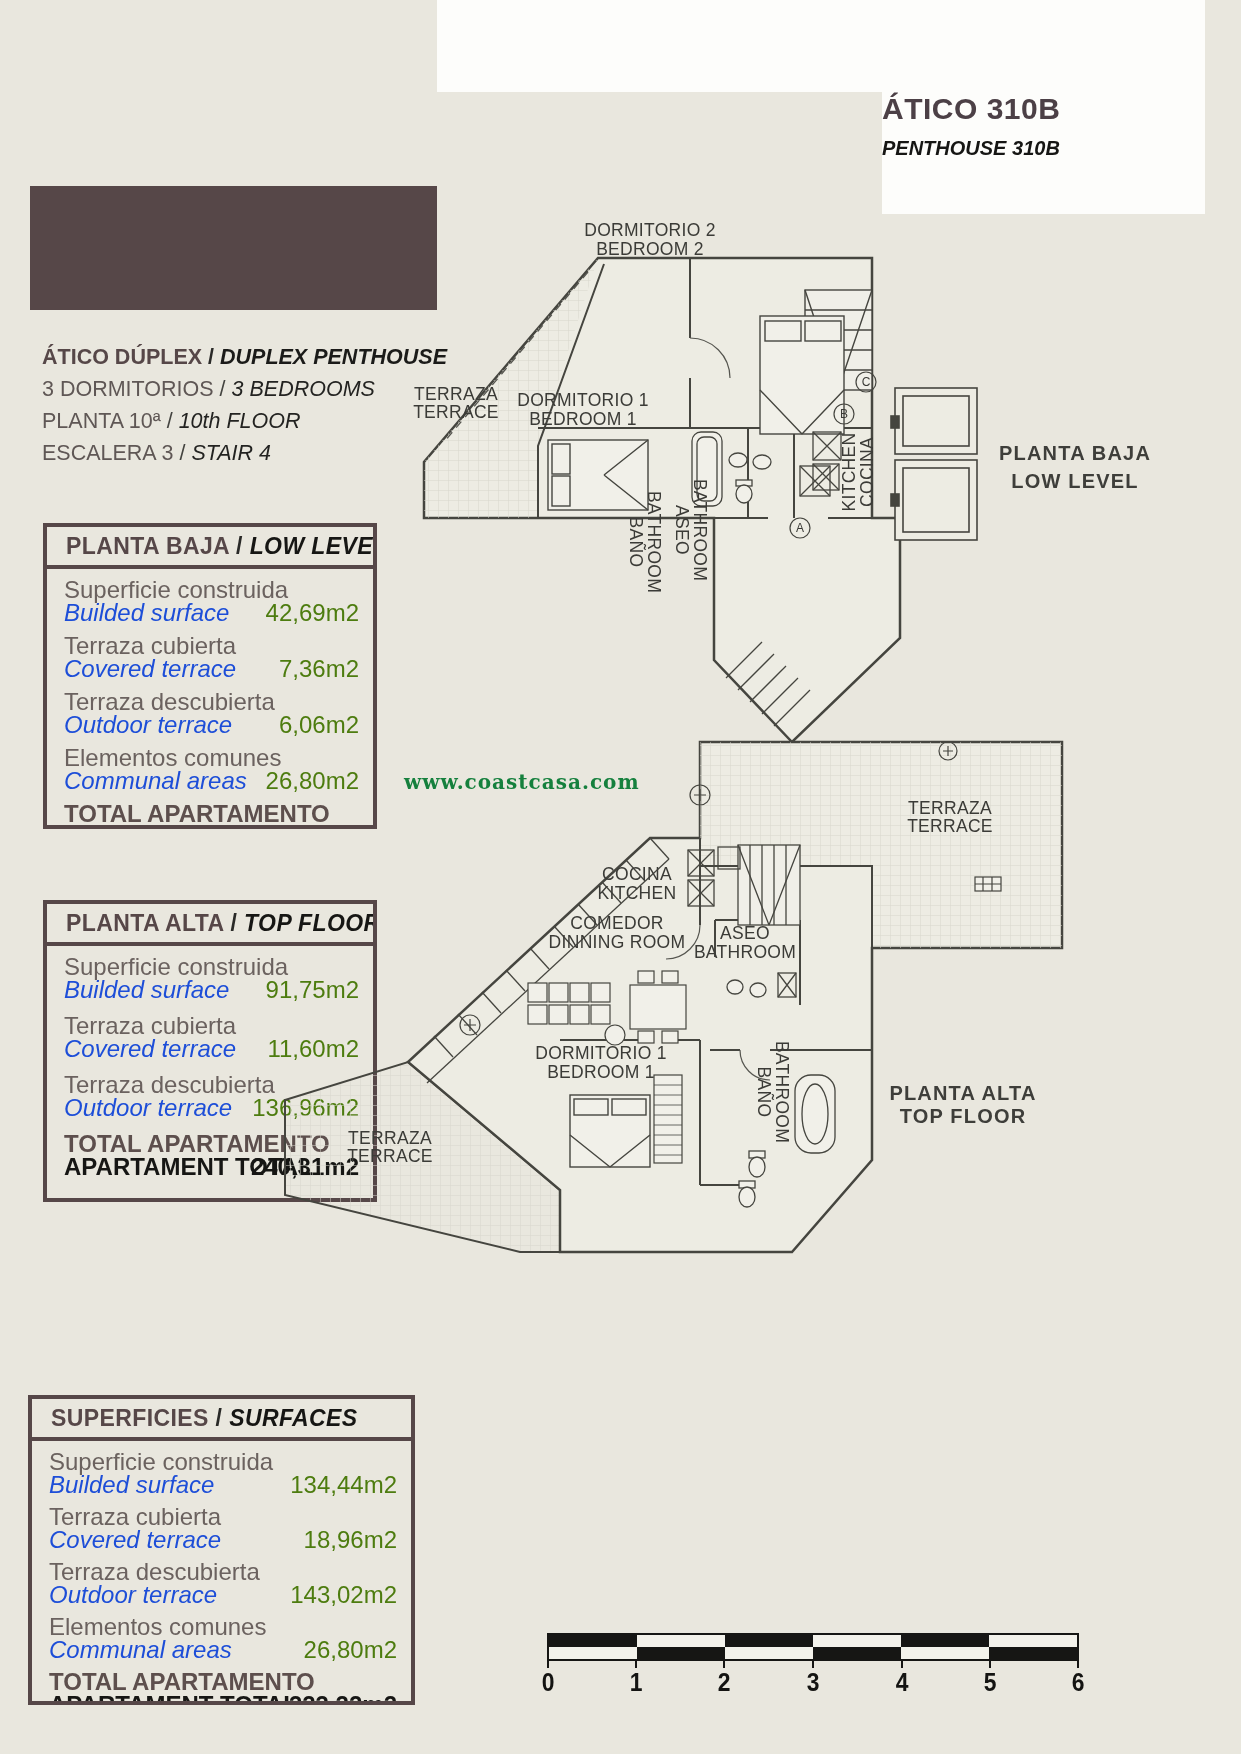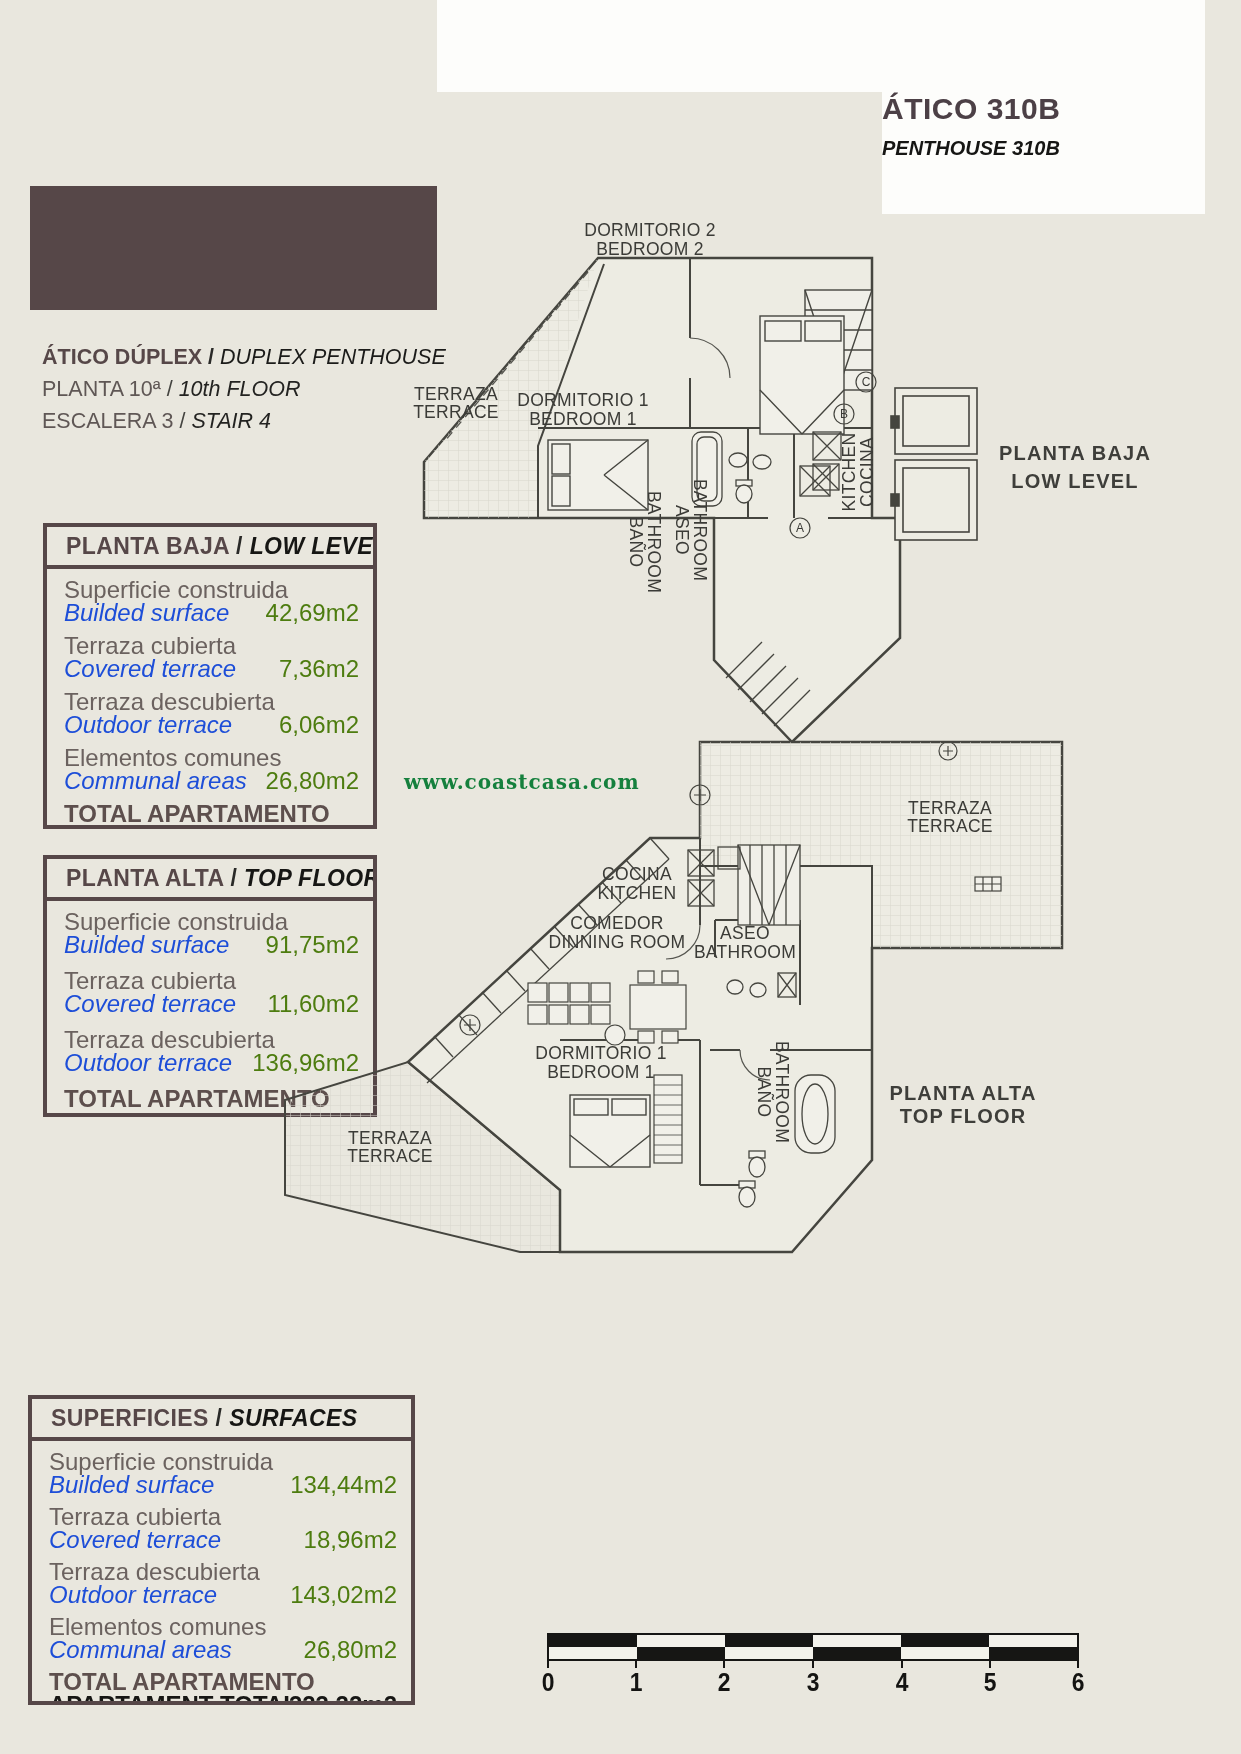--- a/index.html
+++ b/index.html
@@ -13,29 +13,29 @@
   .title-wrap{left:882px;top:92px;width:311px;text-align:left;}
   .title-es{font-size:30px;font-weight:bold;color:#4c4046;letter-spacing:.5px;}
   .title-en{font-size:20px;font-weight:bold;font-style:italic;color:#161614;margin-top:11px;}
 
   .brown-rect{left:30px;top:186px;width:407px;height:124px;background:#564748;}
 
   
   .info{left:42px;top:341px;font-size:21.5px;line-height:32px;white-space:nowrap;}
   .info .r1 .es{color:#564748;font-weight:bold;}
   .info .r1 .sep{color:#2a2a28;font-weight:bold;}
-  .info .r1 .en{color:#1b1b19;font-weight:normal;font-style:italic;}
+  .info .r1 .en{color:#1b1b19;font-weight:bold;font-style:italic;}
   .info .es{color:#5f5755;}
   .info .sep{color:#444440;}
   .info .en{color:#232321;font-style:italic;}
 
   
   .table{position:absolute;border:4px solid #564748;box-sizing:border-box;overflow:hidden;}
   .t1{left:43px;top:523px;width:334px;height:306px;}
-  .t2{left:43px;top:855px;width:334px;height:262px;}
+  .t2{left:43px;top:900px;width:334px;height:302px;}
   .t3{left:28px;top:1395px;width:387px;height:310px;}
   .thead{border-bottom:4px solid #564748;padding:6px 8px 5px 19px;font-size:23px;font-weight:bold;
          letter-spacing:.4px;white-space:nowrap;}
   .thead .es{color:#564748;}
   .thead .sep{color:#2a2a28;}
   .thead .en{color:#161614;font-style:italic;}
   .tbody{padding:9px 14px 0 17px;font-size:24px;line-height:23px;}
   .trow{position:relative;margin-bottom:10px;}
   .t2 .trow{margin-bottom:13px;}
   .t3 .trow{margin-bottom:9px;}
@@ -81,20 +81,23 @@
     <div class="title-en">PENTHOUSE 310B</div>
   </div>
 
   <div class="abs brown-rect"></div>
 
   <div class="abs info">
     <div class="r1">
       <span class="es">ÁTICO DÚPLEX</span><span class="sep"> / </span><span class="en">DUPLEX PENTHOUSE</span>
     </div>
     <div>
+      <span class="es">3 DORMITORIOS</span><span class="sep"> / </span><span class="en">3 BEDROOMS</span>
+    </div>
+    <div>
       <span class="es">PLANTA 10ª</span><span class="sep"> / </span><span class="en">10th FLOOR</span>
     </div>
     <div>
       <span class="es">ESCALERA 3</span><span class="sep"> / </span><span class="en">STAIR 4</span>
     </div>
   </div>
 
   <div class="table t1">
     <div class="thead">
       <span class="es">PLANTA BAJA</span><span class="sep"> / </span><span class="en">LOW LEVEL</span>

